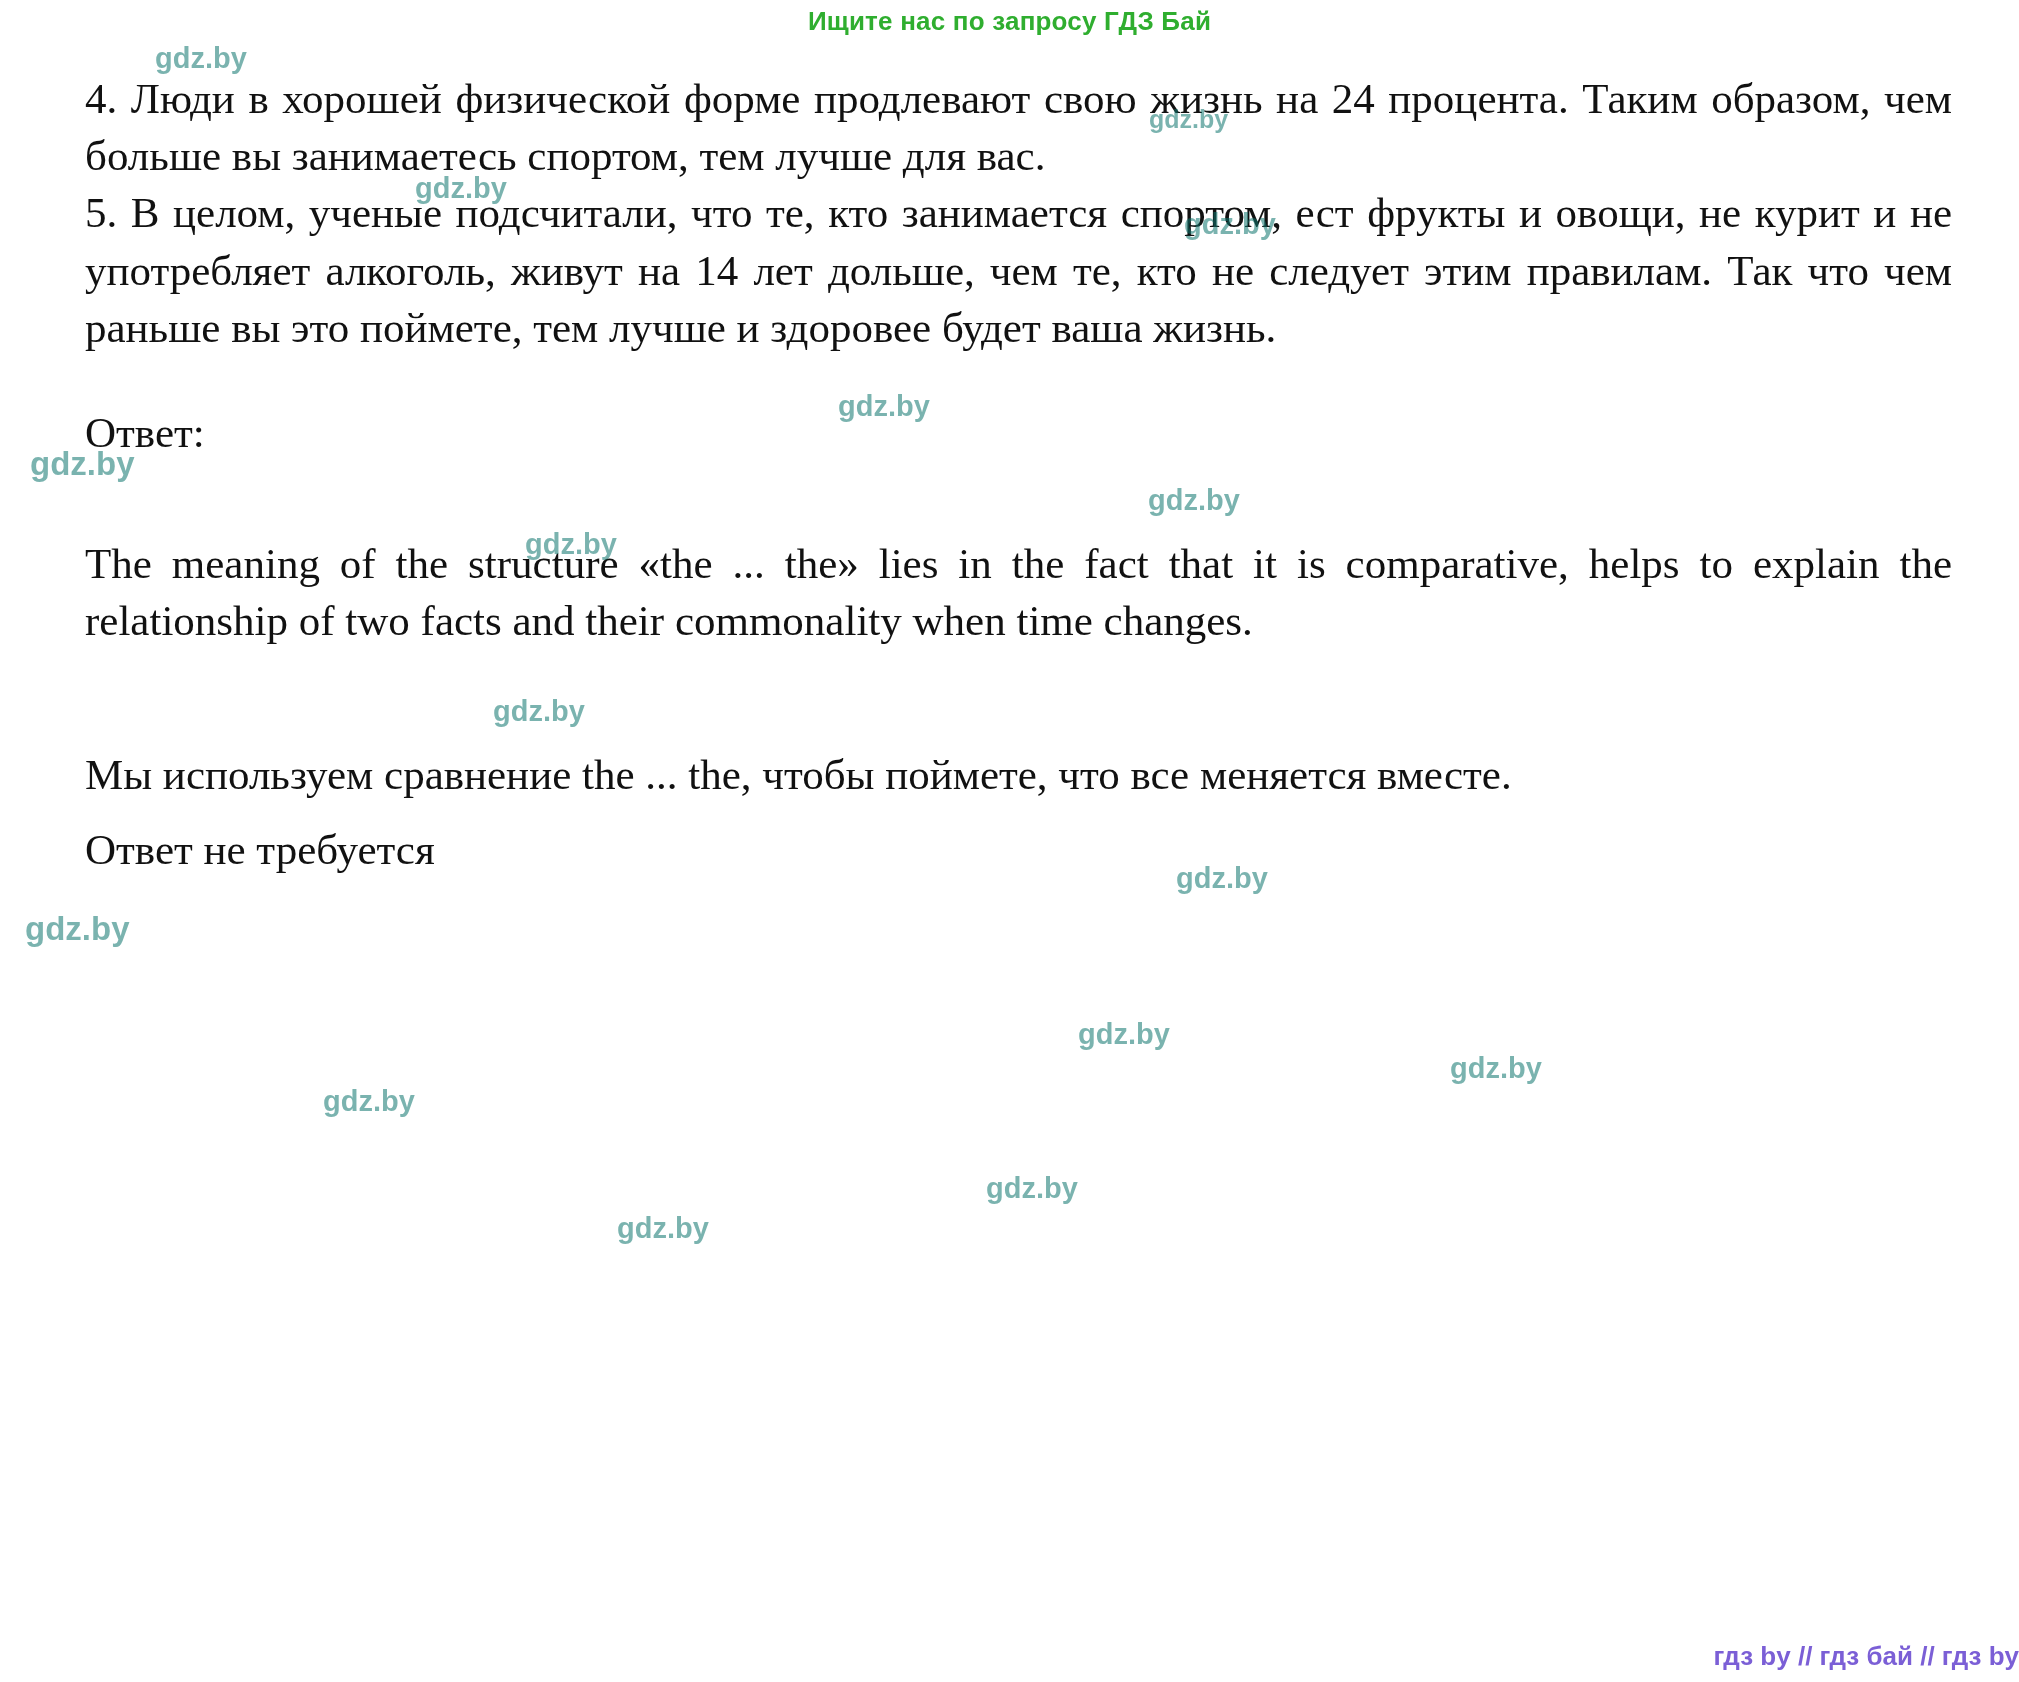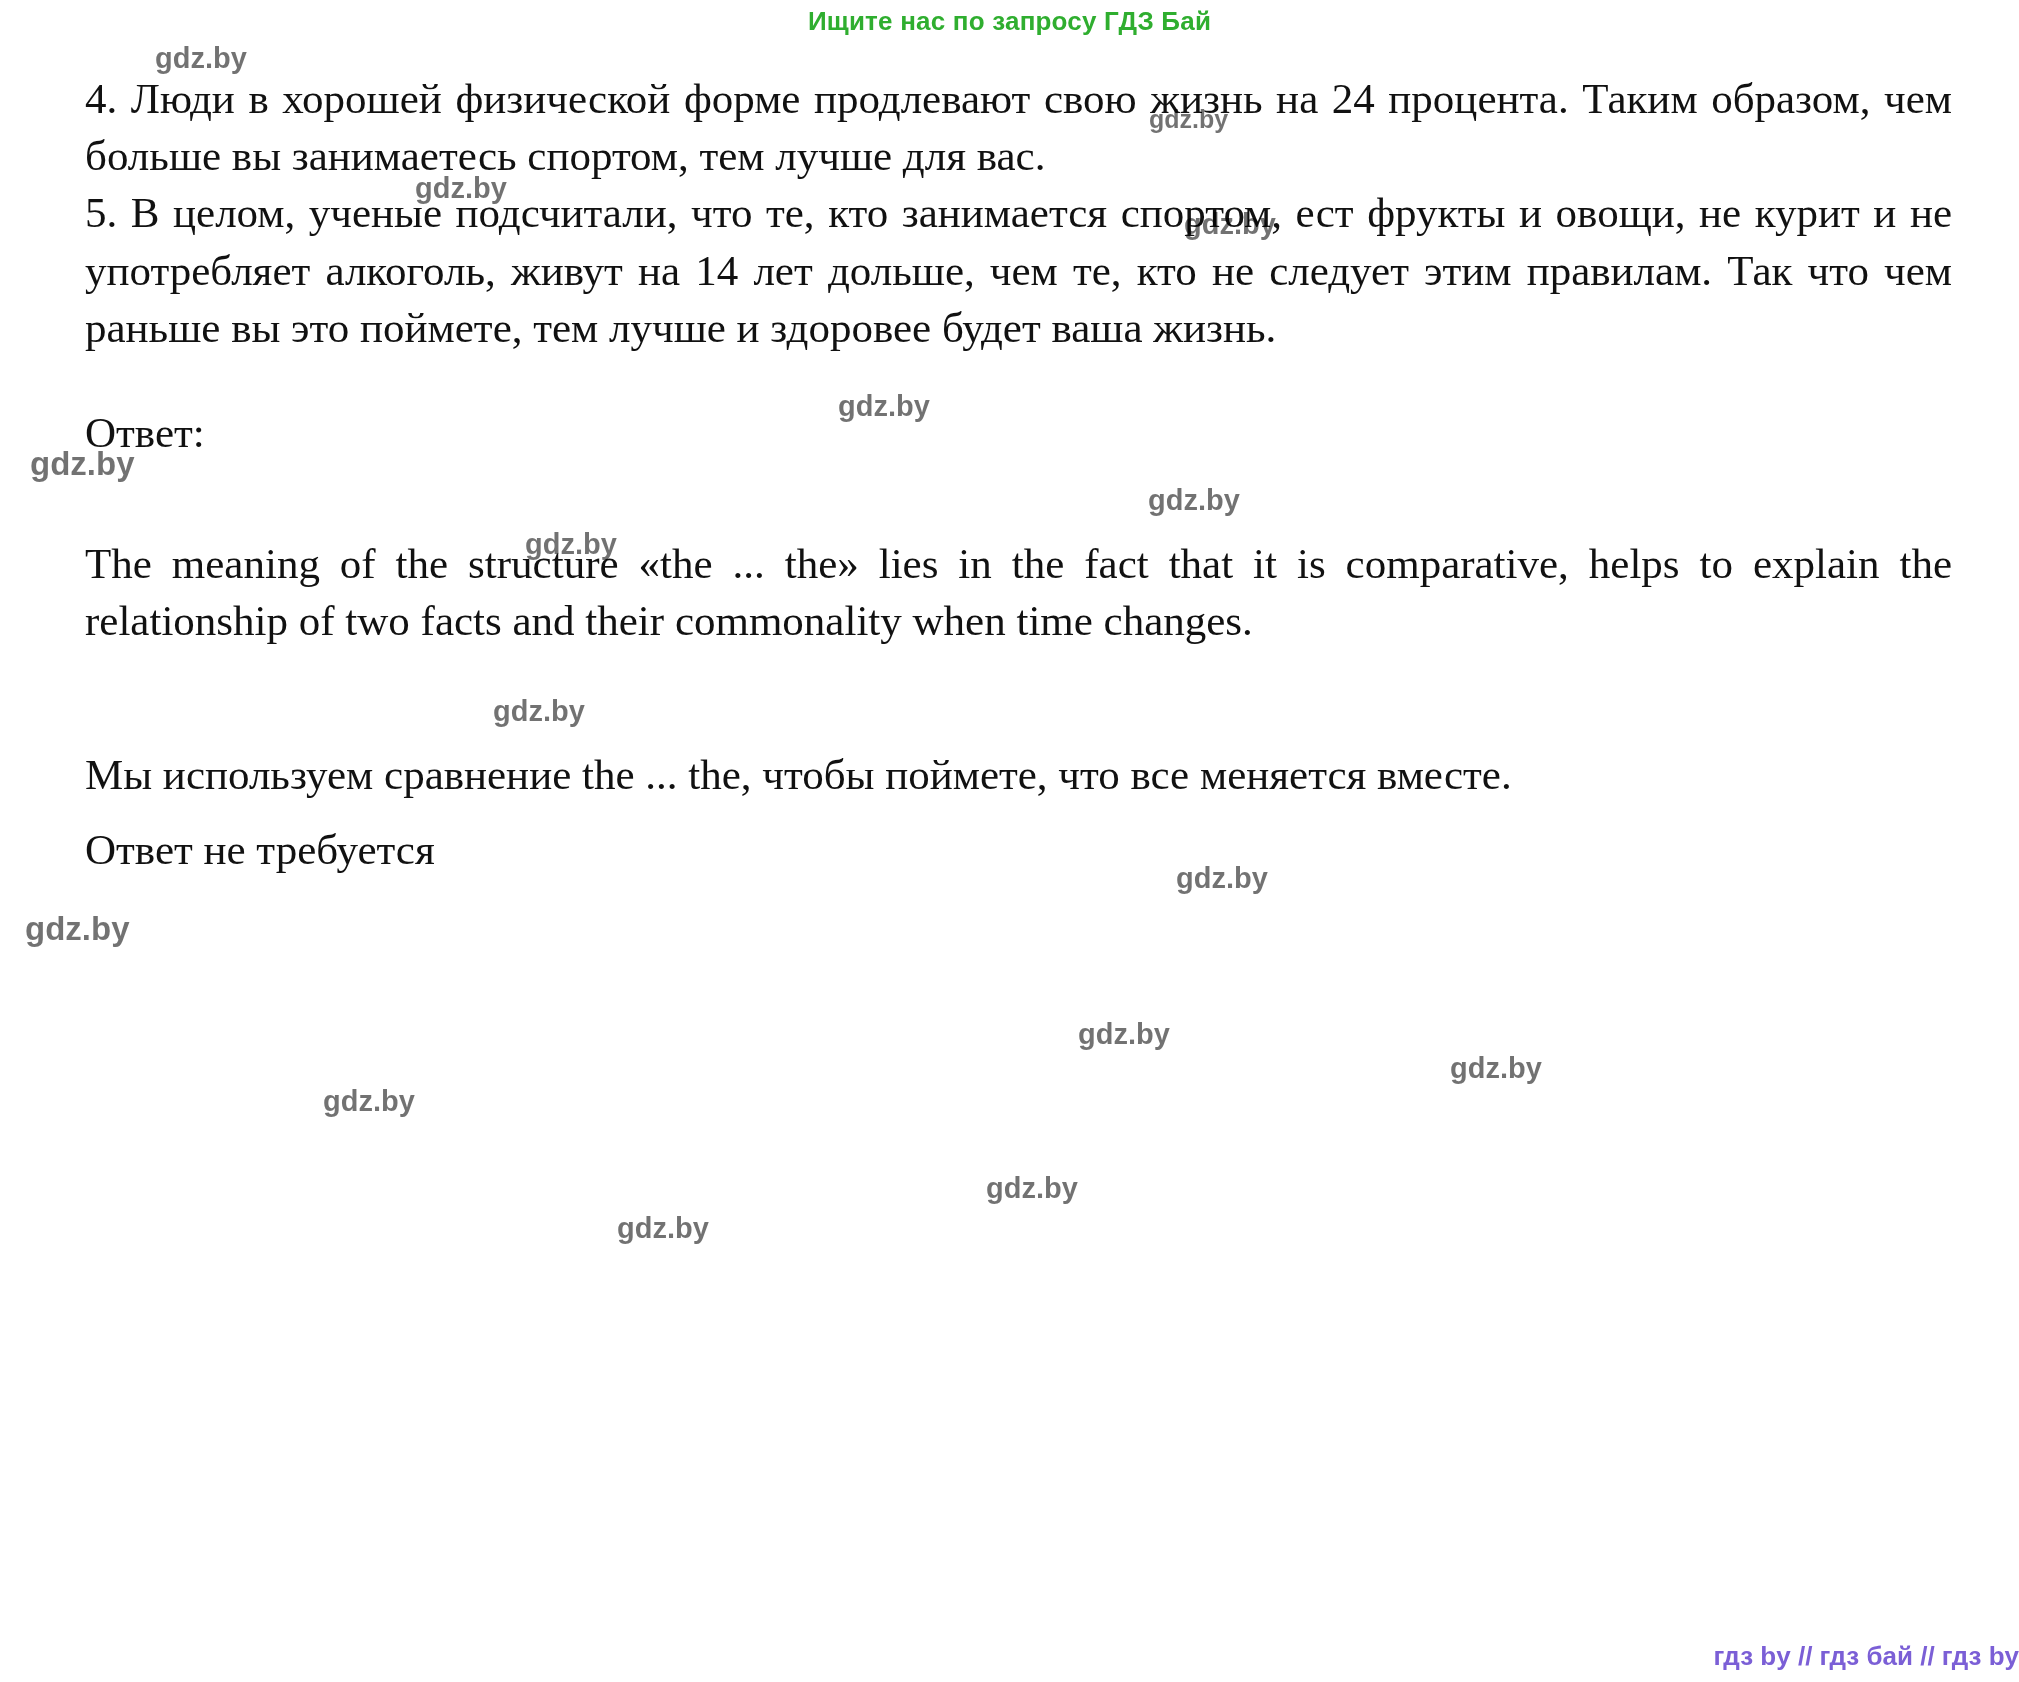--- a/index.html
+++ b/index.html
@@ -62,21 +62,21 @@
     text-justify: inter-word;
     color: #111;
   }
   .spacer-sm { height: 18px; }
   .spacer-md { height: 48px; }
   .spacer-lg { height: 74px; }
   .wm {
     position: absolute;
     font-family: "Liberation Sans", sans-serif;
     font-weight: bold;
-    color: #000000;
+    color: #0f766e;
     opacity: 0.55;
     pointer-events: none;
     white-space: nowrap;
   }
   .wm.s1 { font-size: 25px; }
   .wm.s2 { font-size: 29px; }
   .wm.s3 { font-size: 33px; }
 </style>
 </head>
 <body>

